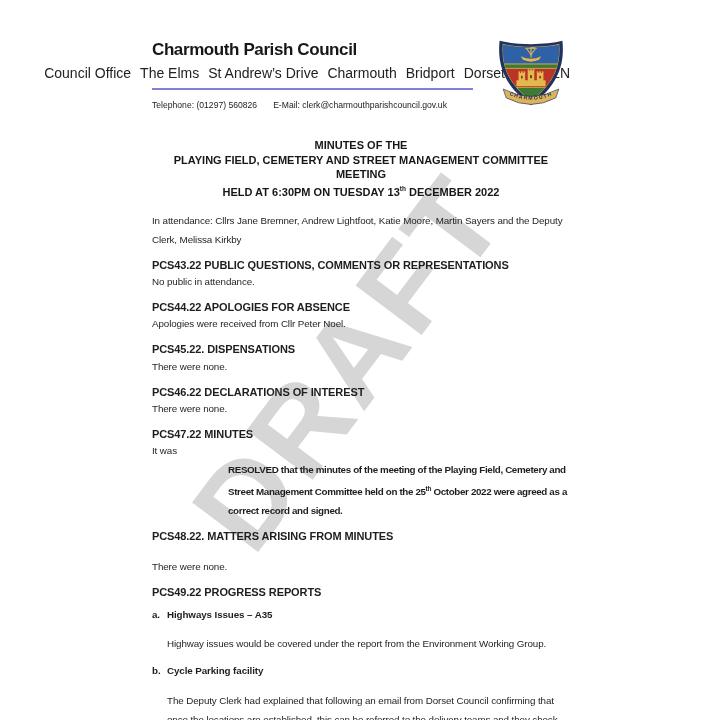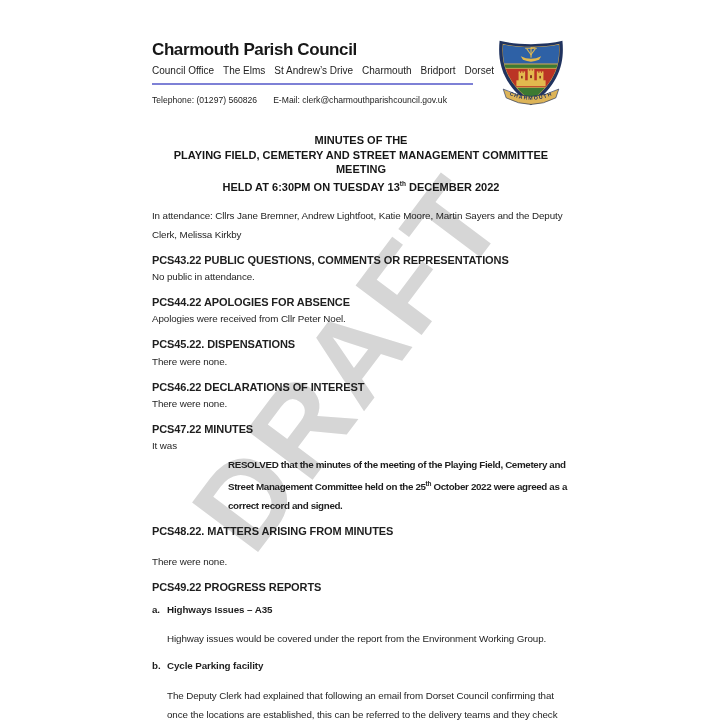--- a/index.html
+++ b/index.html
@@ -17,21 +17,21 @@
     white-space:nowrap; user-select:none;
   }
 
   
   .crest { position:absolute; left:494px; top:35px; width:74px; height:76px; z-index:2; }
   .crest svg { width:100%; height:100%; }
 
   .content { position:absolute; left:152px; top:40px; width:418px; z-index:1; }
 
   .h1 { font-size:17px; font-weight:bold; letter-spacing:-0.4px; color:#171717; }
-  .address { display:flex; gap:9px; font-size:10px; margin-top:5px; color:#222; white-space:nowrap; }
+  .address { display:flex; gap:9px; font-size:14px; margin-top:5px; color:#222; white-space:nowrap;justify-content:flex-end; }
   .rule { width:321px; height:2px; background:#7e81d6; margin-top:7px; }
   .contact { display:flex; gap:16px; font-size:8.6px; margin-top:10px; color:#222; white-space:nowrap; }
 
   .doc-title { margin-top:28px; text-align:center; font-weight:bold; font-size:11px; line-height:14.5px; color:#171717; }
   sup.sm { font-size:6.5px; vertical-align:super; }
 
   .body { font-size:9.8px; line-height:19px; letter-spacing:-0.1px; }
   .attendance { margin:12px 0 0 0; width:414px; }
 
   .sec { margin-top:9px; }

